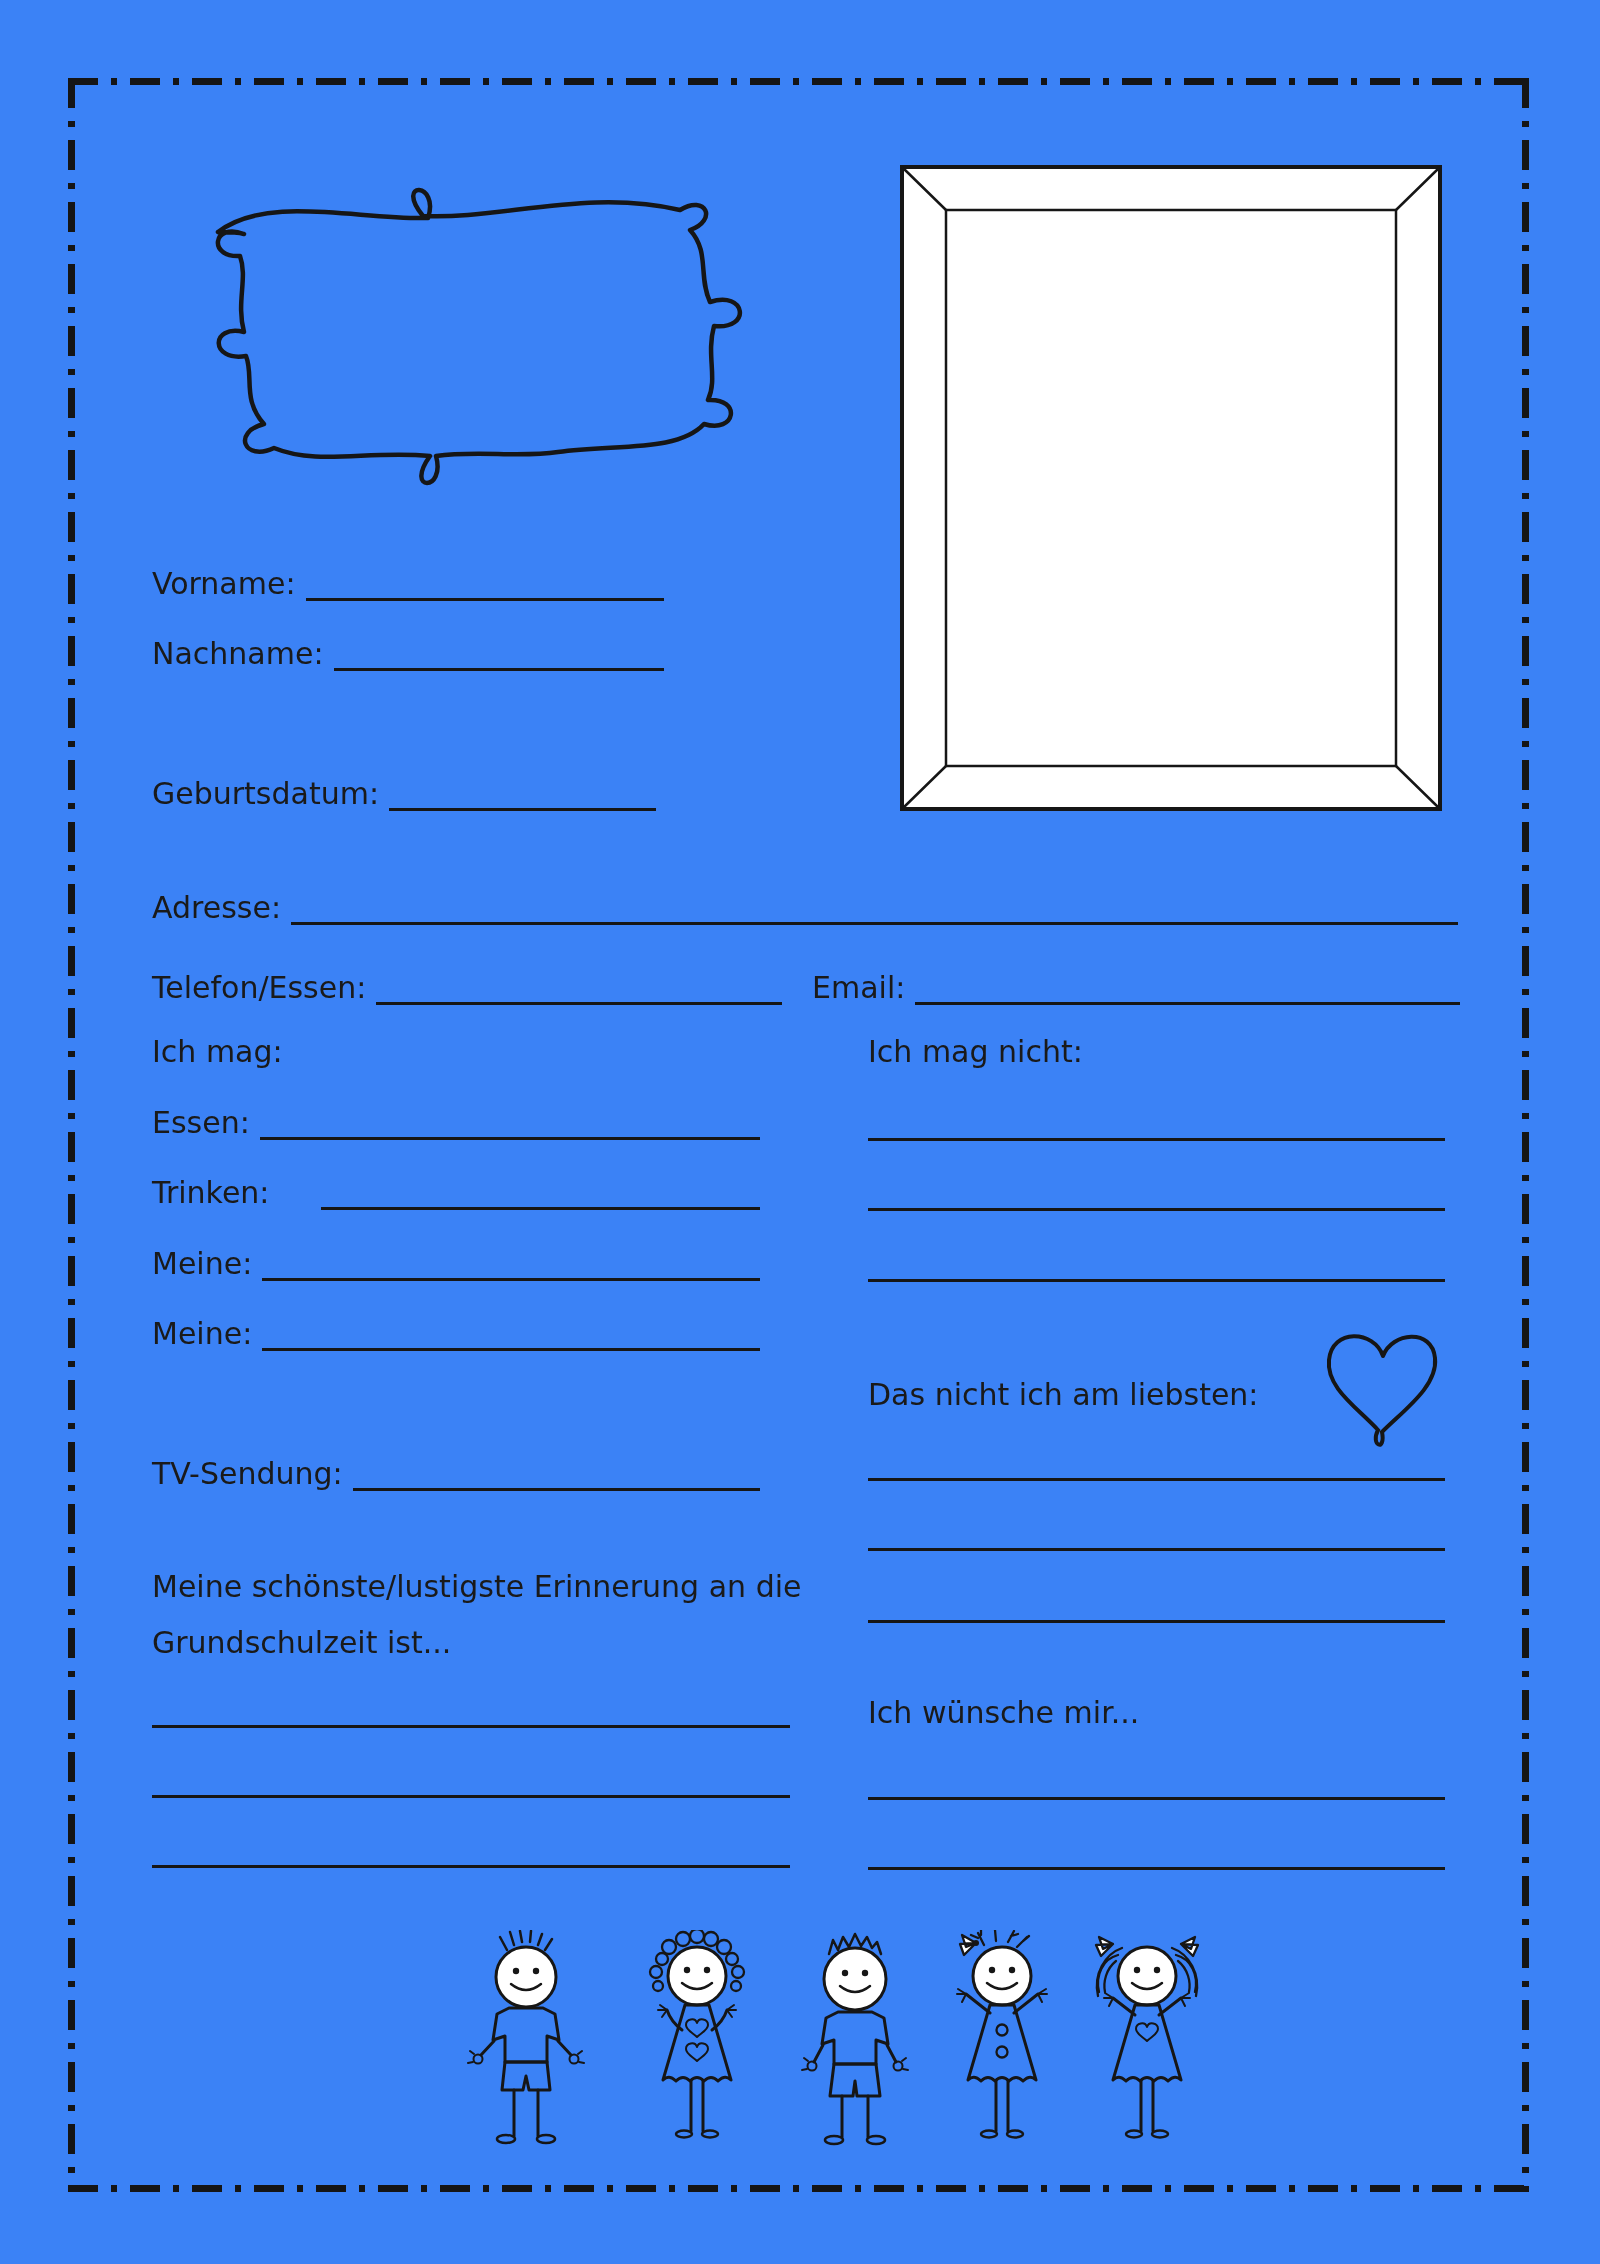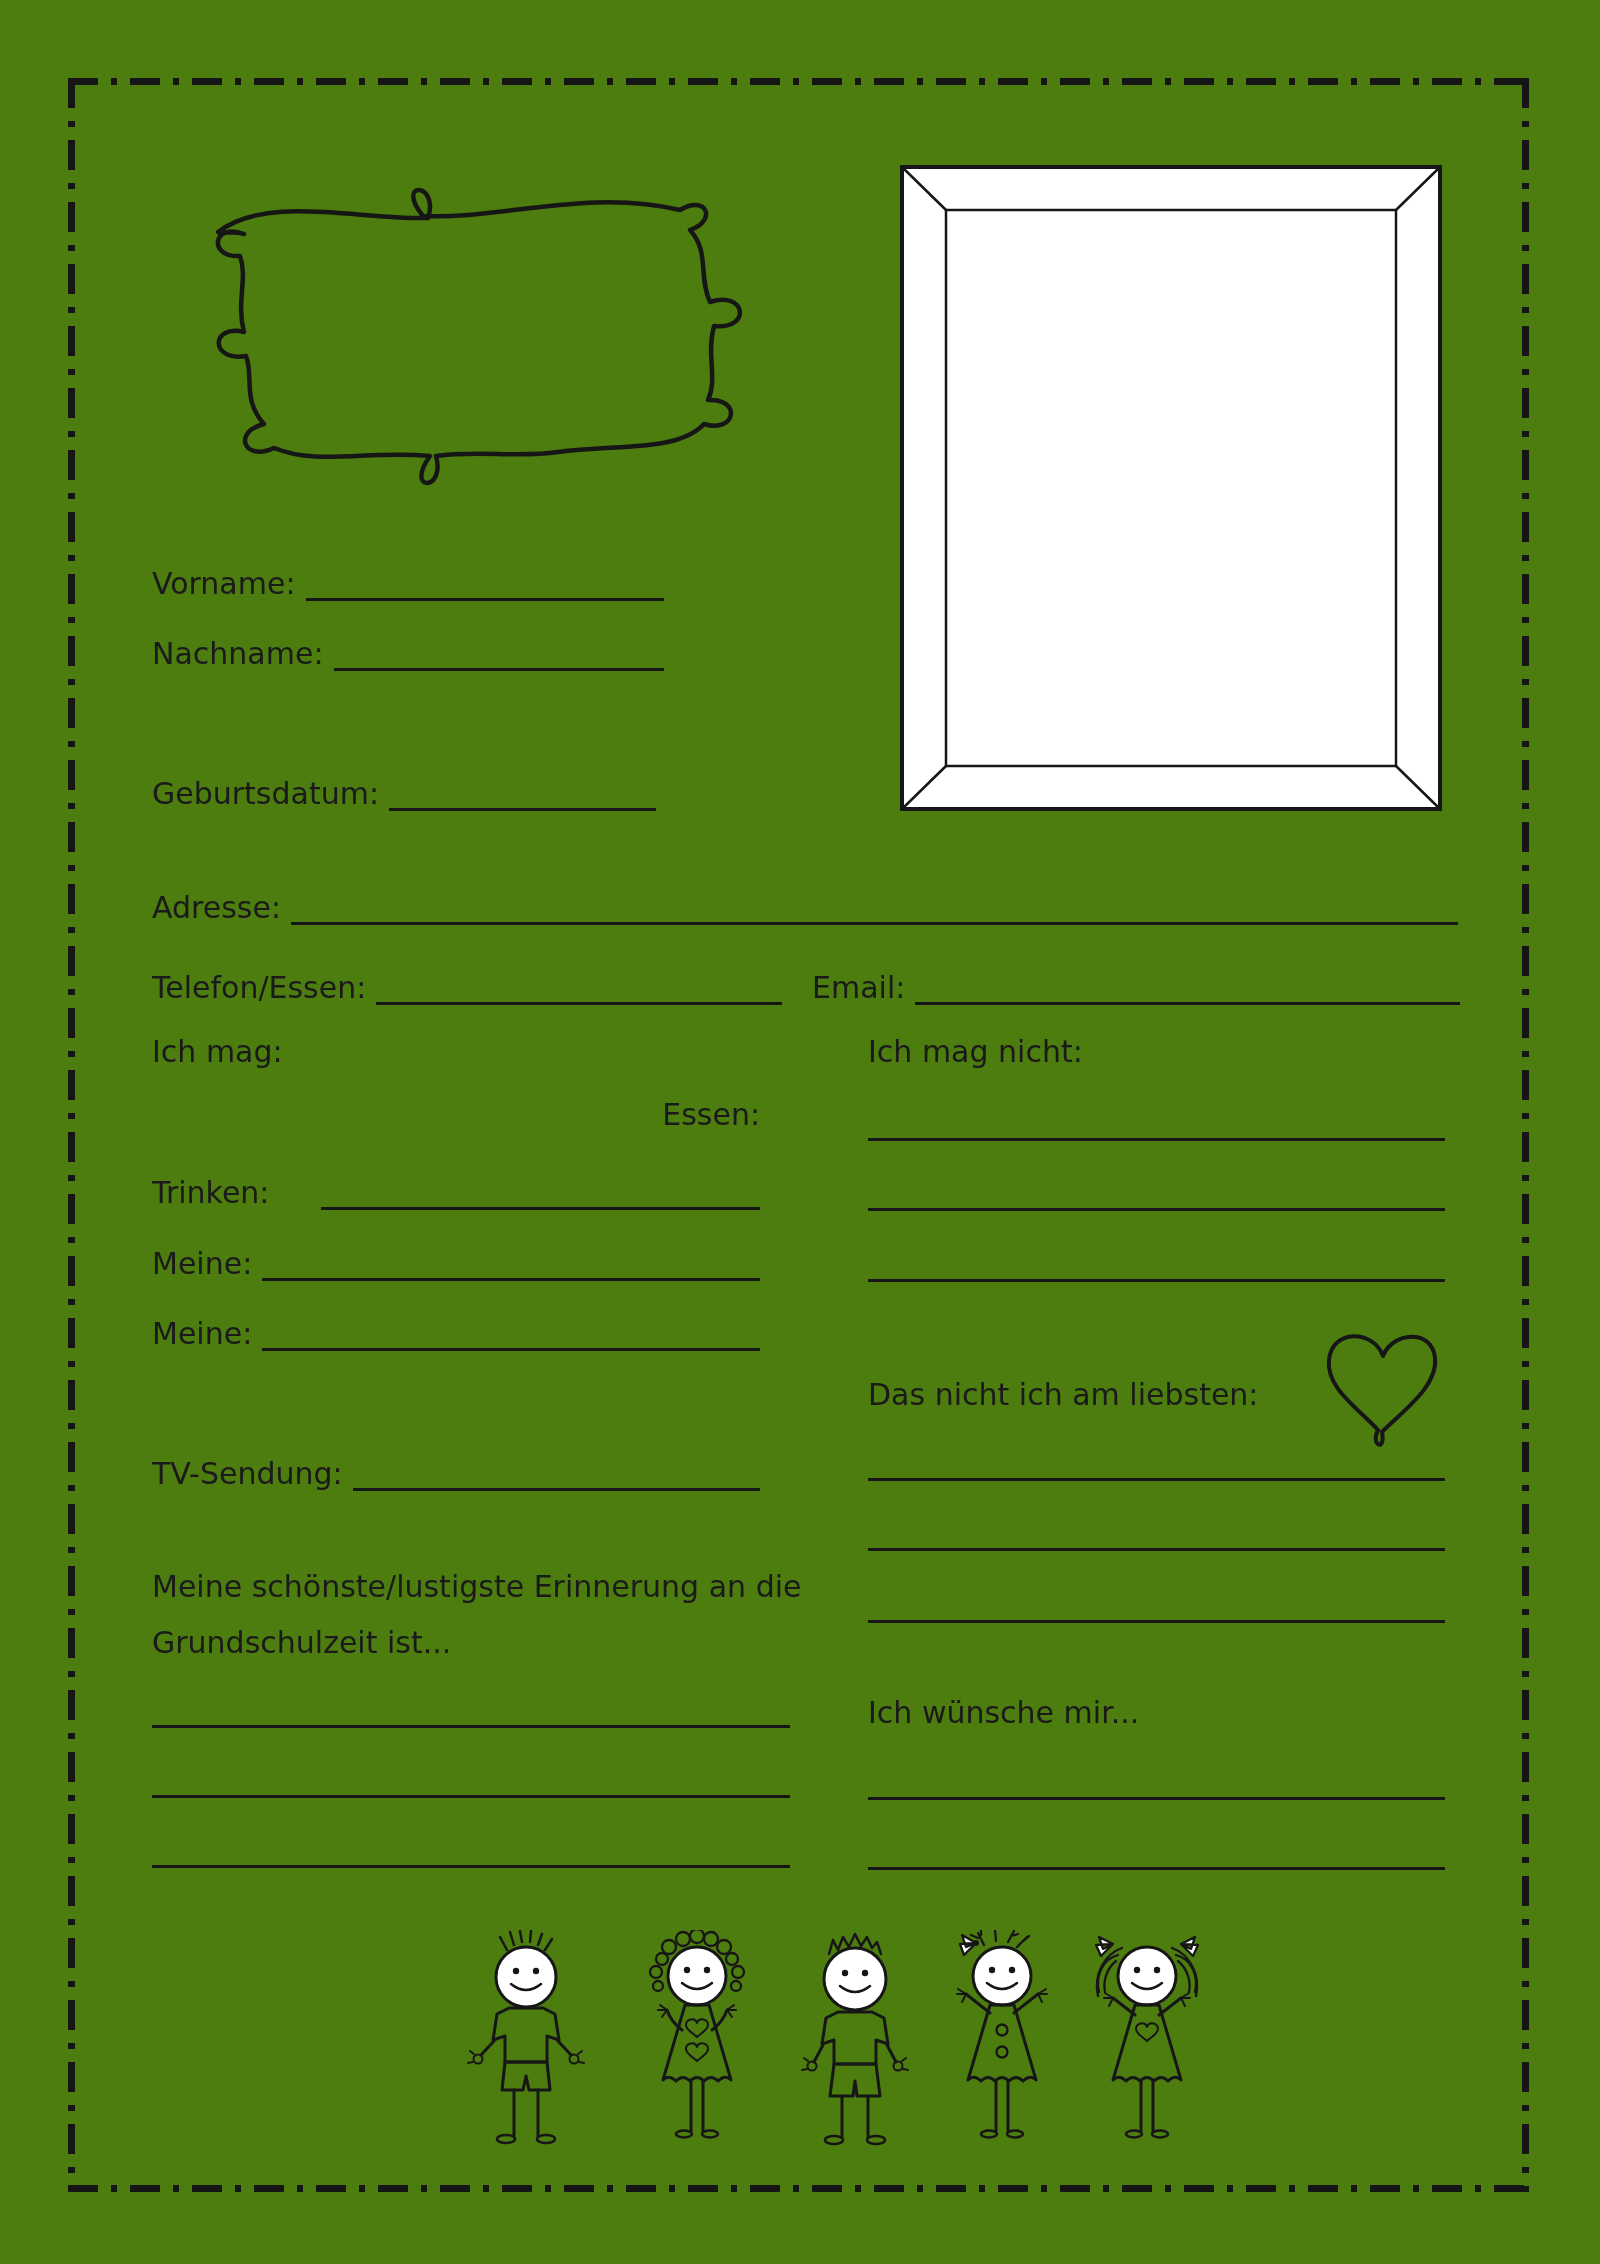--- a/index.html
+++ b/index.html
@@ -1,17 +1,17 @@
 <!DOCTYPE html>
 <html><head>
 <meta charset="utf-8">
 <style>
   html,body{margin:0;padding:0;background:#ffffff;}
   .page{
-    position:relative;width:1600px;height:2264px;background:#4d7c0f;
+    position:relative;width:1600px;height:2264px;background:#3b82f6;
     font-family:"DejaVu Sans",sans-serif;color:#1a1a1a;overflow:hidden;
   }
   
   .cutline{position:absolute;}
   .cut-h{height:7px;background:repeating-linear-gradient(90deg,#151515 0 30px,transparent 30px 43px,#151515 43px 49px,transparent 49px 62px);}
   .cut-v{width:7px;background:repeating-linear-gradient(180deg,#151515 0 30px,transparent 30px 43px,#151515 43px 49px,transparent 49px 62px);}
   
   .row{position:absolute;display:flex;align-items:flex-end;height:42px;}
   .row .lbl{font-size:30px;line-height:1.12;white-space:pre;}
   .row .fill{flex:1 1 auto;height:8px;margin-left:10px;border-bottom:3px solid #161616;}
@@ -80,21 +80,21 @@
     <span class="fill"></span>
   </div>
   <div class="row" style="left:812px;top:963px;width:648px;">
     <span class="lbl">Email:</span>
     <span class="fill"></span>
   </div>
 
   <div class="lbl-abs" style="left:152px;top:1033px;">Ich mag:</div>
   <div class="lbl-abs" style="left:868px;top:1033px;">Ich mag nicht:</div>
 
-  <div class="row" style="left:152px;top:1098px;width:608px;flex-direction:column;">
+  <div class="row" style="left:152px;top:1098px;width:608px;">
     <span class="lbl">Essen:</span>
     <span class="fill"></span>
   </div>
   <div class="row" style="left:152px;top:1168px;width:608px;gap:42px;">
     <span class="lbl">Trinken:</span>
     <span class="fill"></span>
   </div>
   <div class="row" style="left:152px;top:1239px;width:608px;">
     <span class="lbl">Meine:</span>
     <span class="fill"></span>

